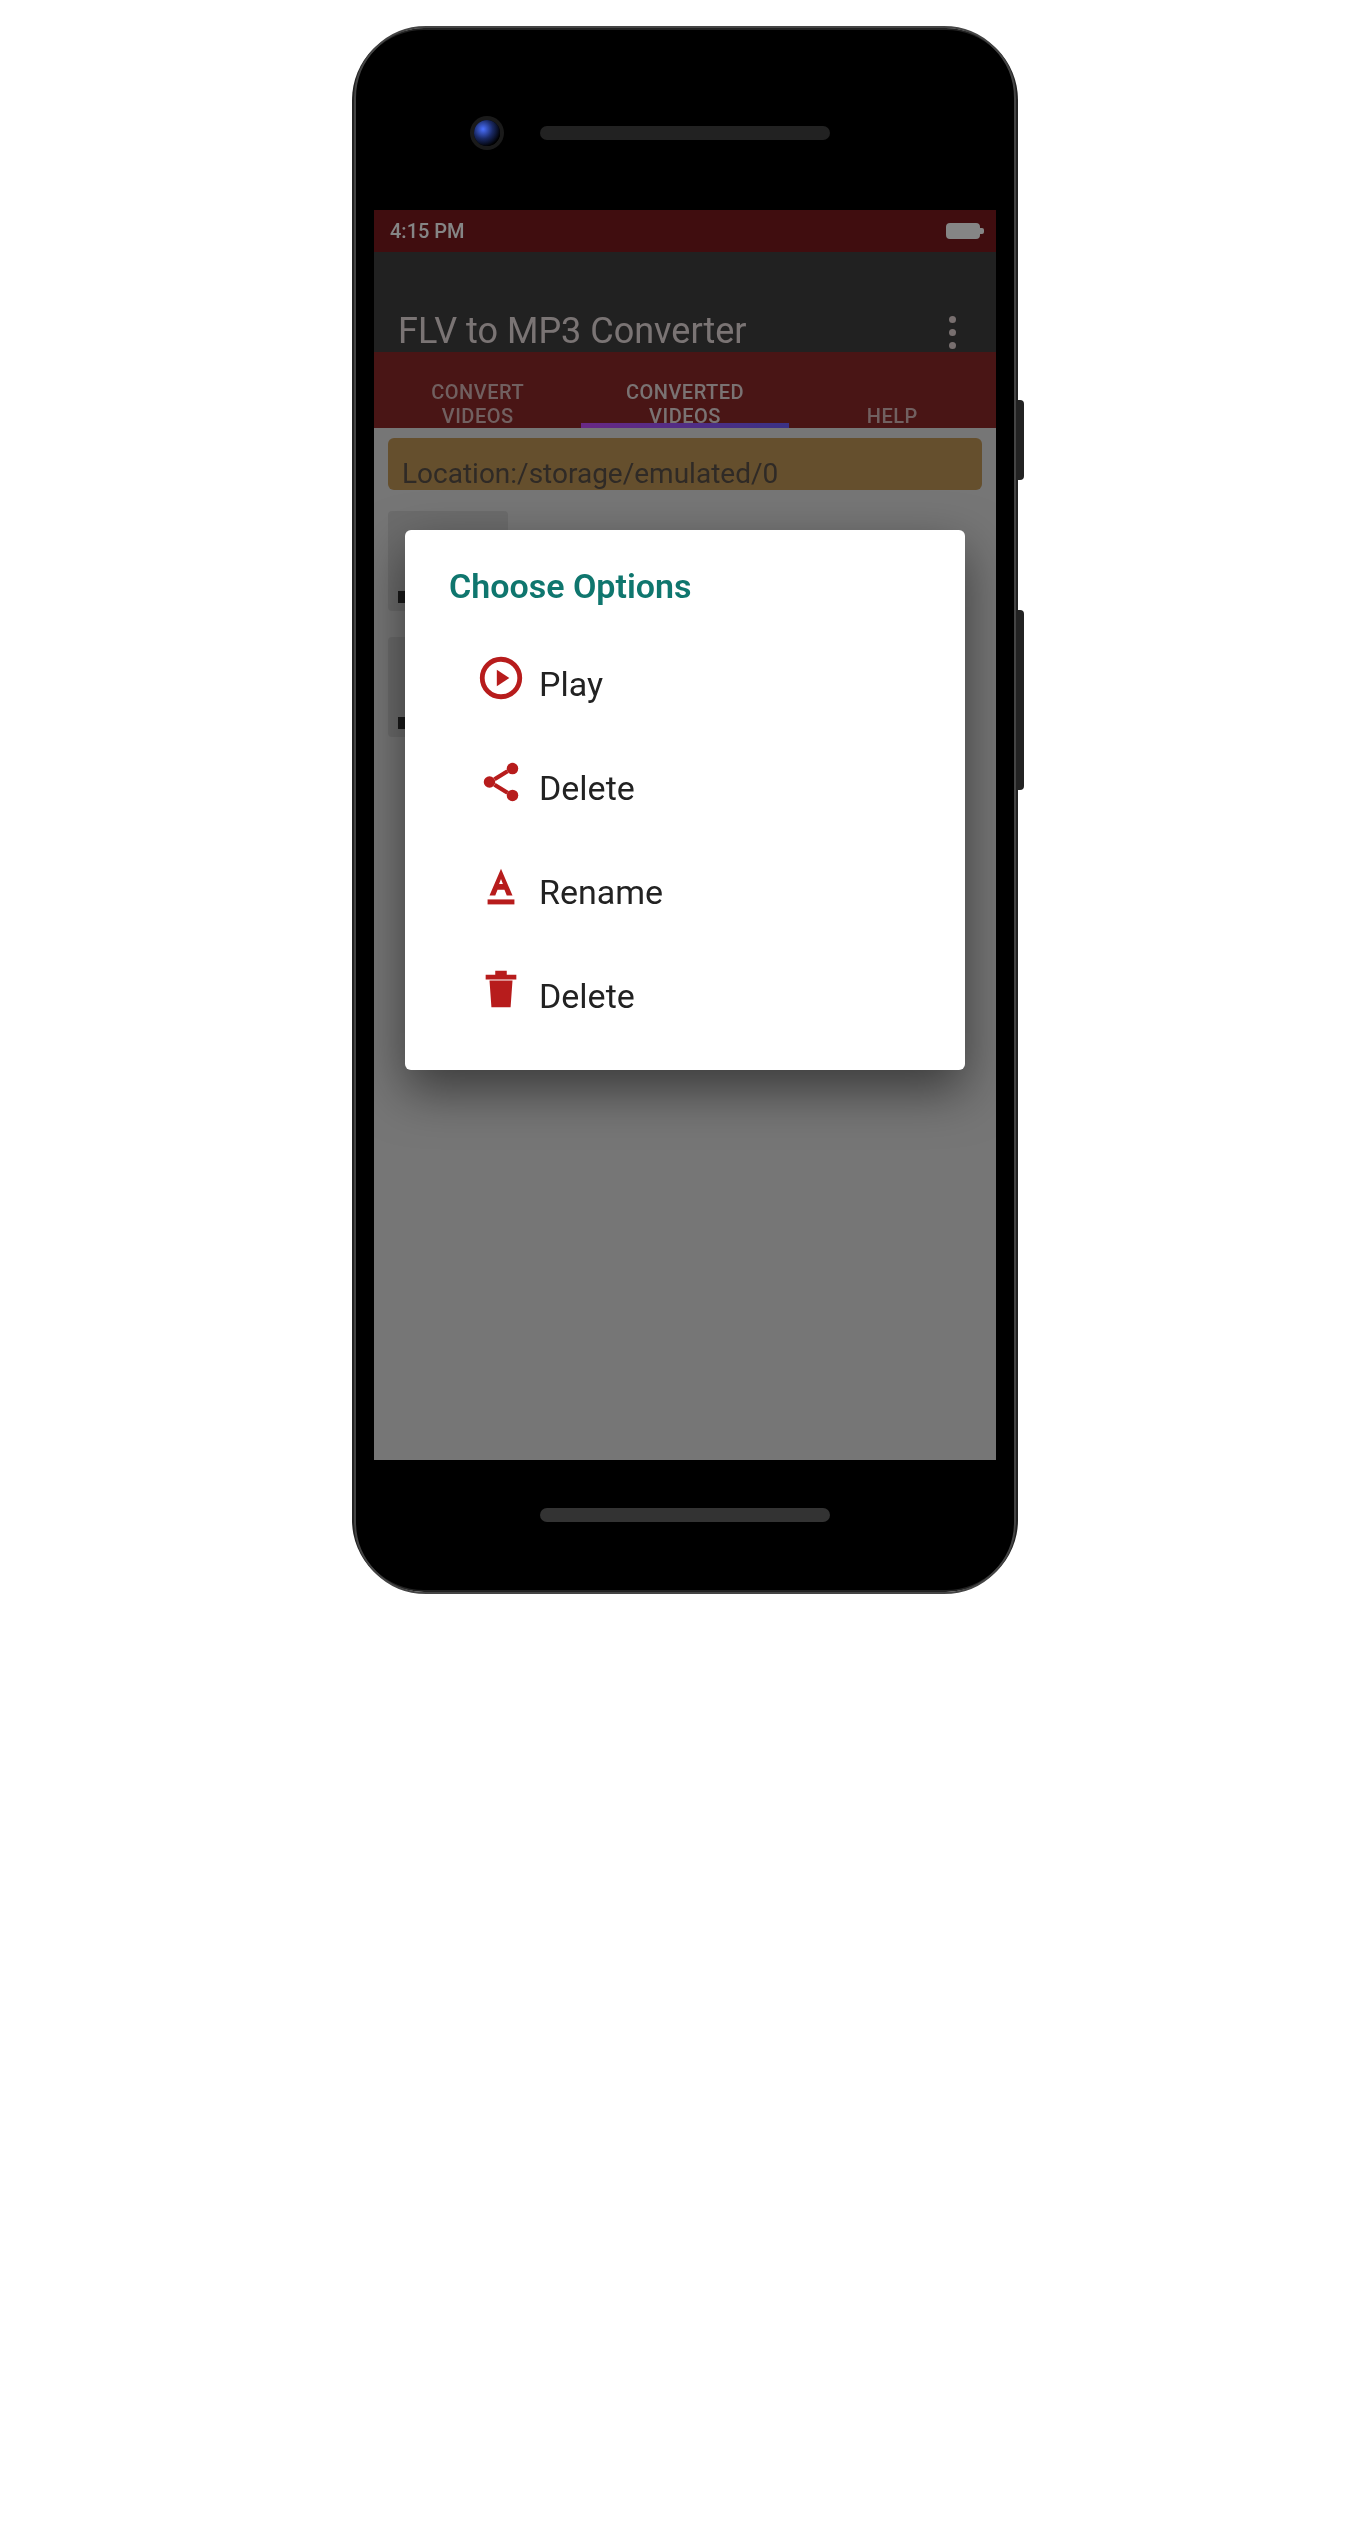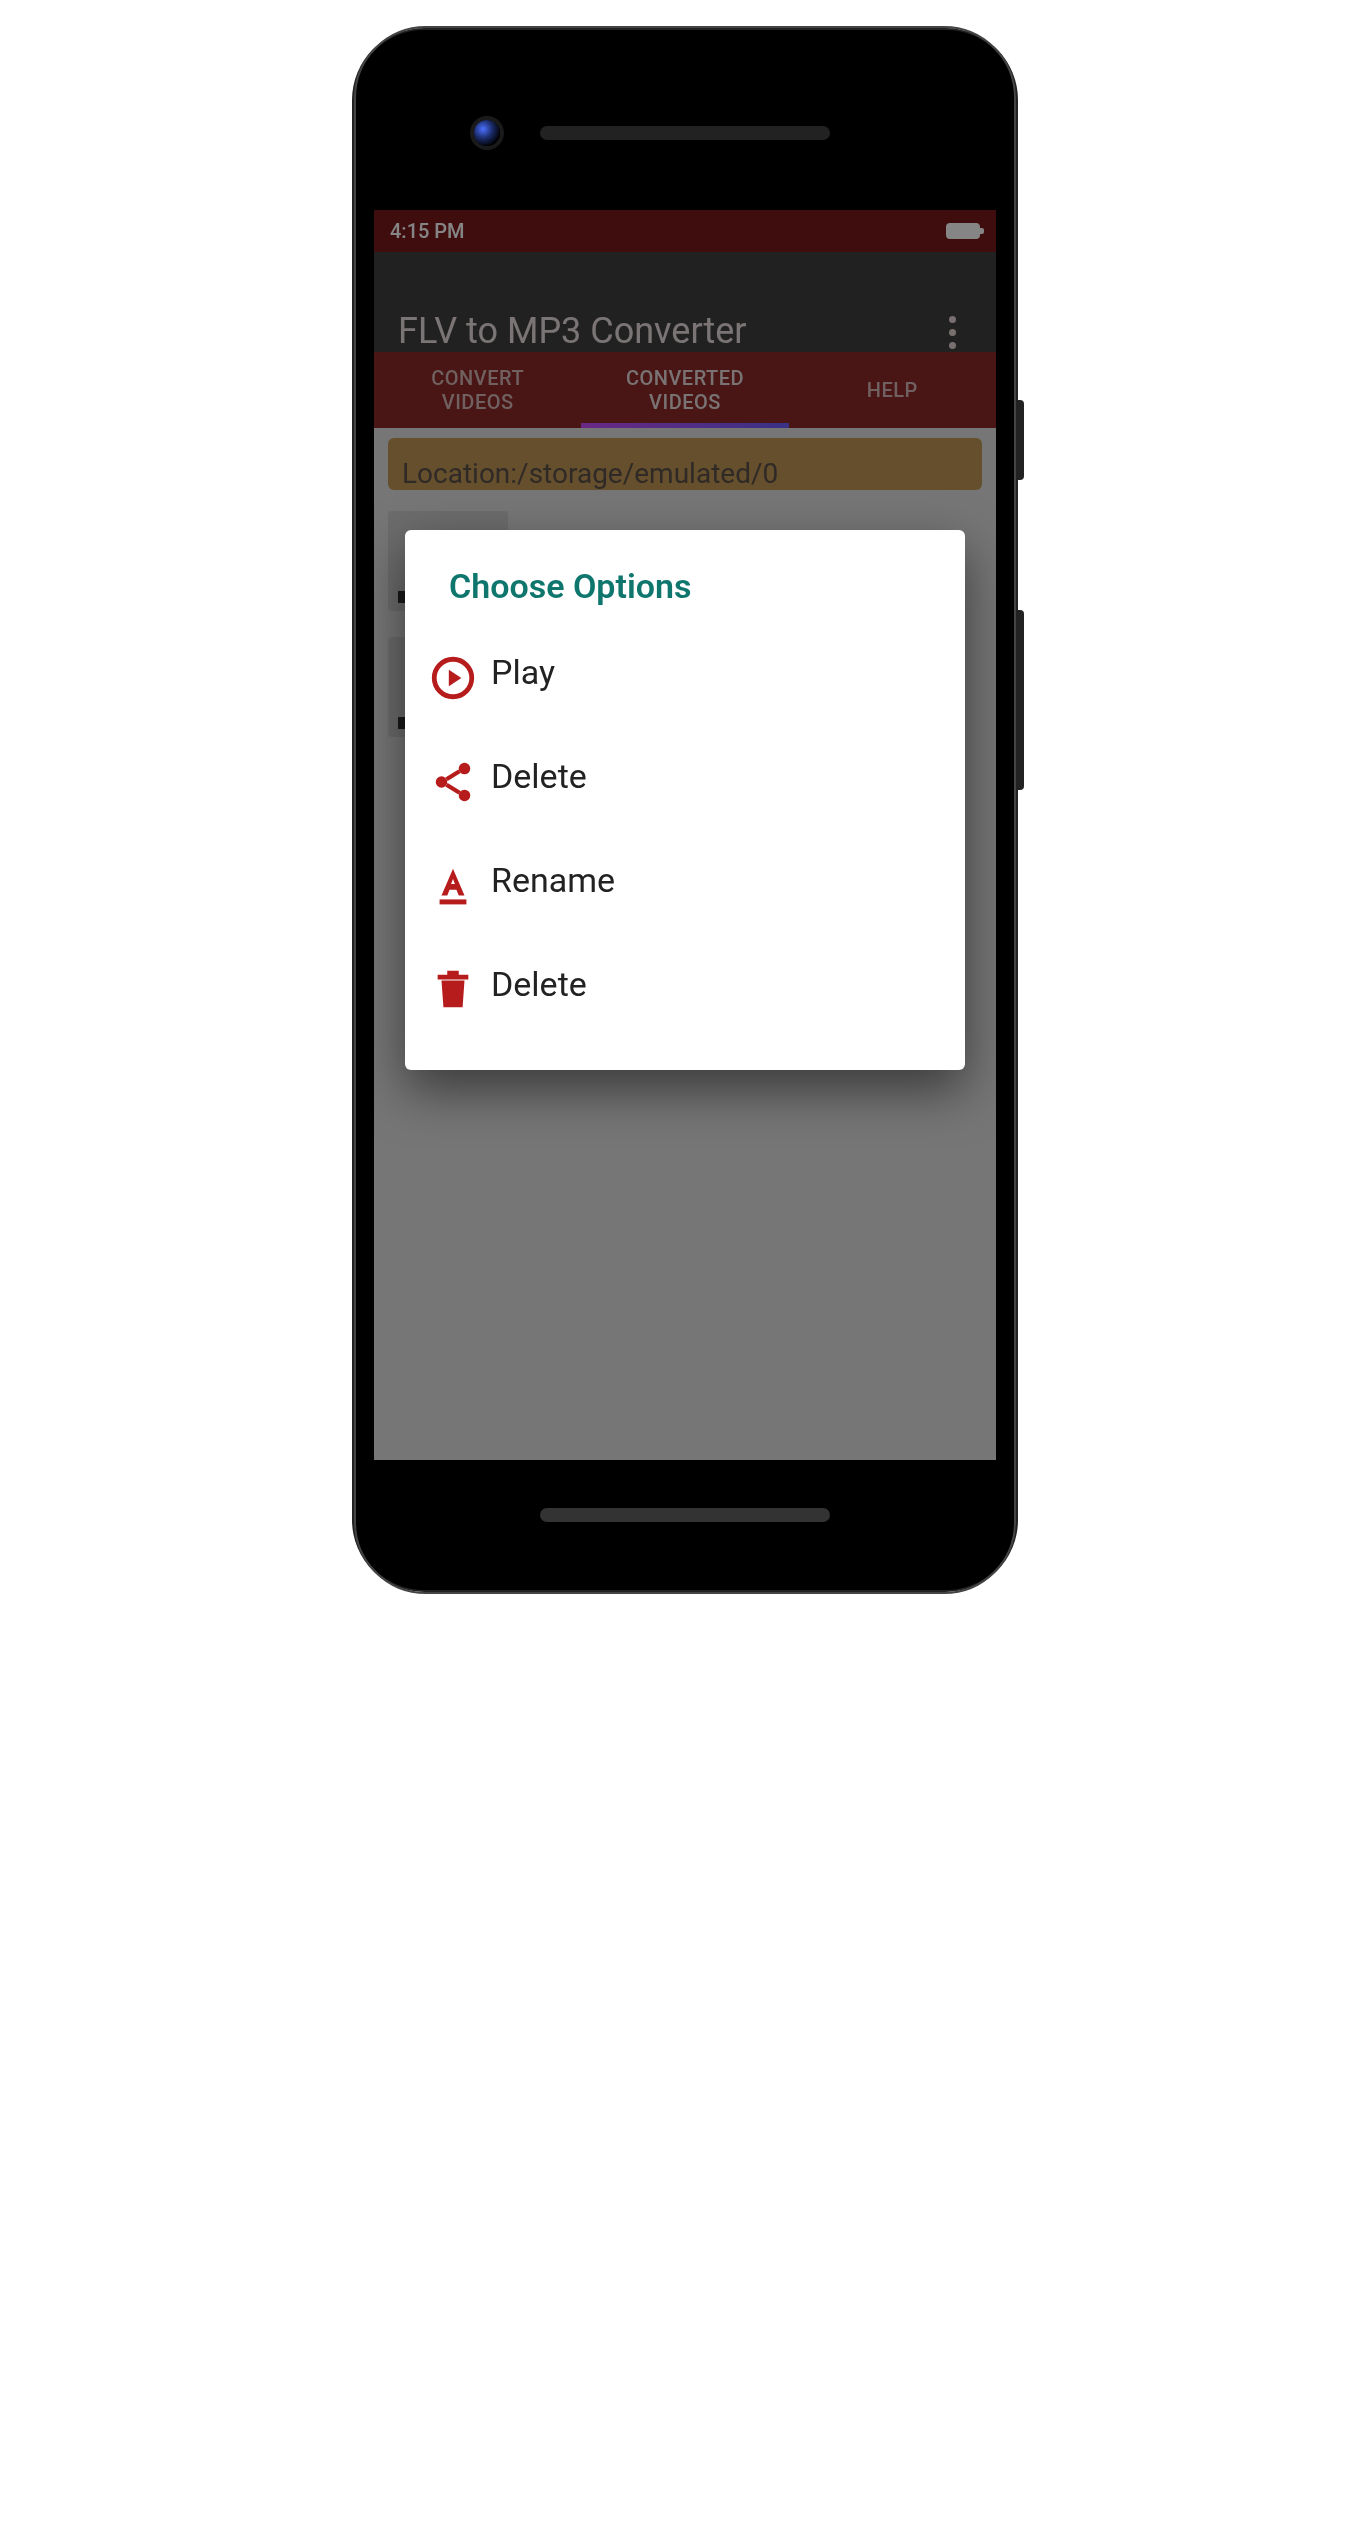--- a/index.html
+++ b/index.html
@@ -125,21 +125,21 @@
   }
   .overflow span {
     width: 7px; height: 7px;
     background: #e6d5d5;
     border-radius: 50%;
   }
   .tabs {
     height: 76px;
     background: #8c2a2a;
     display: flex;
-    align-items: center;
+    align-items: flex-end;
     position: relative;
   }
   .tab {
     flex: 1;
     display: flex;
     flex-direction: column;
     align-items: center;
     justify-content: center;
     color: #d9b8b8;
     font-size: 20px;
@@ -204,25 +204,26 @@
     padding: 36px 0 28px 0;
   }
   .dialog-title {
     font-size: 34px;
     font-weight: 600;
     color: #0f766e;
     padding: 0 44px 20px 44px;
   }
   .option {
     display: flex;
-    align-items: flex-start;
+    align-items: flex-end;
     gap: 12px;
-    padding: 26px 22px;
+    padding: 26px 34px;
     font-size: 34px;
     color: #222;
+    margin-left: 36px;
   }
   .opt-icon {
     width: 52px; height: 52px;
     display: flex;
     align-items: center;
     justify-content: center;
     color: #b71c1c;
     flex-shrink: 0;
   }
   .bottom-area {

